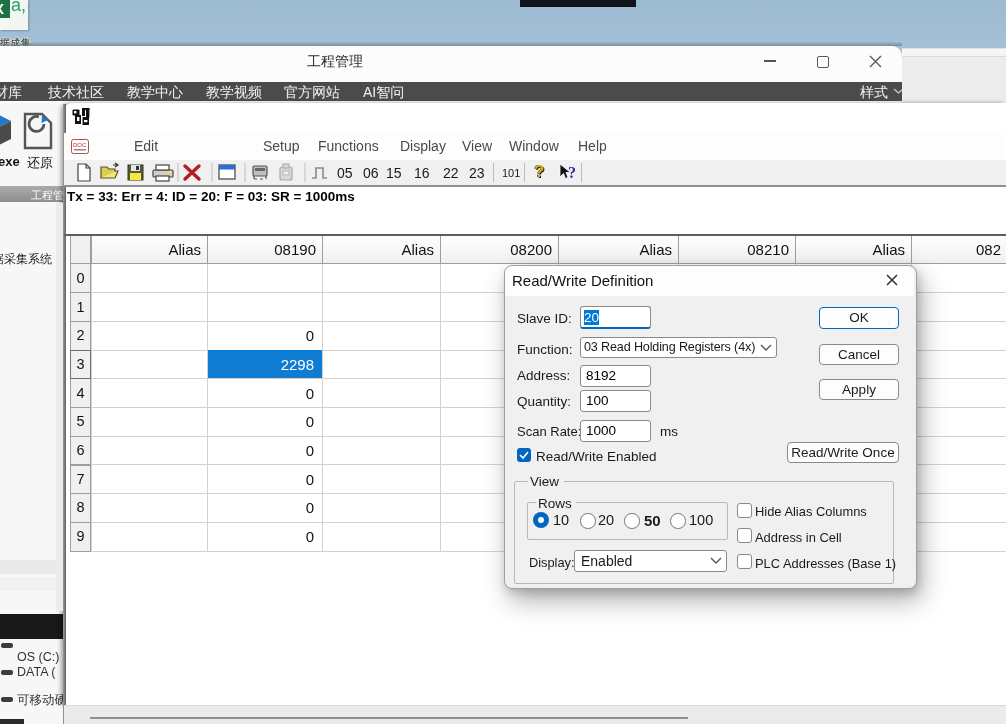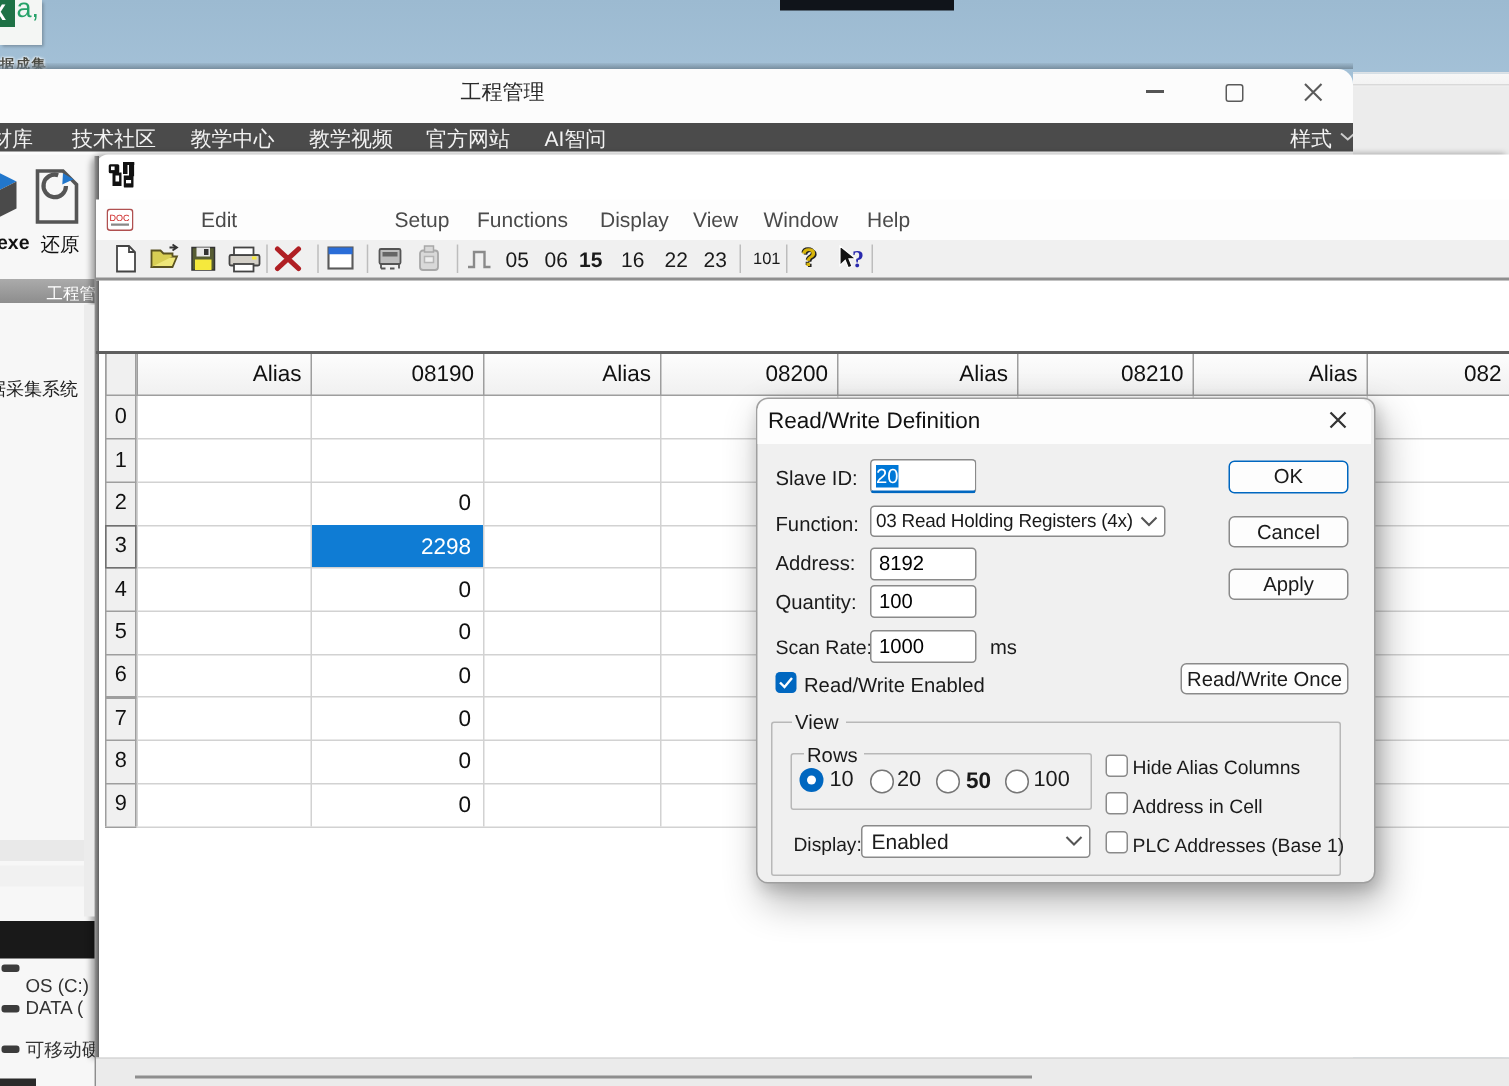--- a/index.html
+++ b/index.html
@@ -114,33 +114,34 @@
       <rect x="191" y="8" width="10" height="3" fill="#666"></rect>
       <path d="M190 19 h3 M196 19 h3 M190 16 v3 M202 16 v3" stroke="#555" stroke-width="1.2"></path>
 <rect x="216" y="7" width="12" height="13" rx="2" fill="#d9d9d9" stroke="#a8a8a8" stroke-width="1.2"></rect>
       <rect x="219" y="4" width="6" height="4" fill="#d9d9d9" stroke="#a8a8a8" stroke-width="1"></rect>
       <rect x="219" y="11" width="6" height="4" fill="#efefef" stroke="#b5b5b5" stroke-width="1"></rect>
 <rect x="240.5" y="3" width="1" height="19" fill="#bdbdbd"></rect>
 <path d="M248 18 h4 v-10 h7 v10 h4" fill="none" stroke="#8a8a8a" stroke-width="1.6"></path>
 </svg>
 <div class="lbl" style="left:337px;top:165px;font-size:14px;color:#1a1a1a;font-weight:normal;">05</div>
 <div class="lbl" style="left:363px;top:165px;font-size:14px;color:#1a1a1a;font-weight:normal;">06</div>
-<div class="lbl" style="left:386px;top:165px;font-size:14px;color:#1a1a1a;font-weight:bold;text-align:right;">15</div>
+<div class="lbl" style="left:386px;top:165px;font-size:14px;color:#1a1a1a;font-weight:normal;text-align:right;">15</div>
 <div class="lbl" style="left:414px;top:165px;font-size:14px;color:#1a1a1a;font-weight:normal;">16</div>
 <div class="lbl" style="left:443px;top:165px;font-size:14px;color:#1a1a1a;font-weight:normal;">22</div>
 <div class="lbl" style="left:469px;top:165px;font-size:14px;color:#1a1a1a;font-weight:normal;">23</div>
 <div class="abs" style="left:492.5px;top:163px;width:1px;height:19px;background:#bdbdbd;"></div>
 <div class="lbl" style="left:502px;top:167px;font-size:11px;color:#1a1a1a;font-weight:normal;">101</div>
 <div class="abs" style="left:523.5px;top:163px;width:1px;height:19px;background:#bdbdbd;"></div>
 <div class="lbl" style="left:534px;top:162px;font-size:17px;color:#d8b50a;font-weight:bold;text-shadow:1px 1px 0 #222,-0.5px -0.5px 0 #222;"><b>?</b></div>
 <div class="abs" style="left:556px;top:162px;width:26px;height:20px;"><svg width="26" height="20" viewBox="0 0 26 20">
         <text x="12" y="16" font-size="16" font-weight="bold" fill="#2a2aae" font-family="Liberation Serif">?</text>
         <path d="M4 2 l0 13 3.5 -3.5 2 5 2.5 -1 -2 -5 4.5 0 z" fill="#111" stroke="#fff" stroke-width="0.8"></path>
       </svg></div>
 <div class="abs" style="left:580.5px;top:163px;width:1px;height:19px;background:#bdbdbd;"></div>
+<div class="lbl" style="left:67px;top:189px;font-size:13.5px;color:#000;font-weight:bold;">Tx = 33: Err = 4: ID = 20: F = 03: SR = 1000ms</div>
 <div class="abs" style="left:64px;top:234px;width:942px;height:1.8px;background:#5f5f5f;"></div>
 <div class="abs" style="left:70px;top:235.5px;width:937px;height:28px;background:linear-gradient(180deg,#fdfdfd,#f0f0f0);"></div>
 <div class="abs" style="left:70px;top:235.5px;width:21px;height:315.0px;background:#f0f0f0;"></div>
 <div class="abs" style="left:70px;top:262.8px;width:937px;height:1.2px;background:#9e9e9e;"></div>
 <div class="abs" style="left:70.0px;top:235.5px;width:1.2px;height:28px;background:#9e9e9e;"></div>
 <div class="abs" style="left:91.0px;top:235.5px;width:1.2px;height:28px;background:#9e9e9e;"></div>
 <div class="abs" style="left:207.0px;top:235.5px;width:1.2px;height:28px;background:#9e9e9e;"></div>
 <div class="abs" style="left:322.0px;top:235.5px;width:1.2px;height:28px;background:#9e9e9e;"></div>
 <div class="abs" style="left:440.0px;top:235.5px;width:1.2px;height:28px;background:#9e9e9e;"></div>
 <div class="abs" style="left:558.0px;top:235.5px;width:1.2px;height:28px;background:#9e9e9e;"></div>

